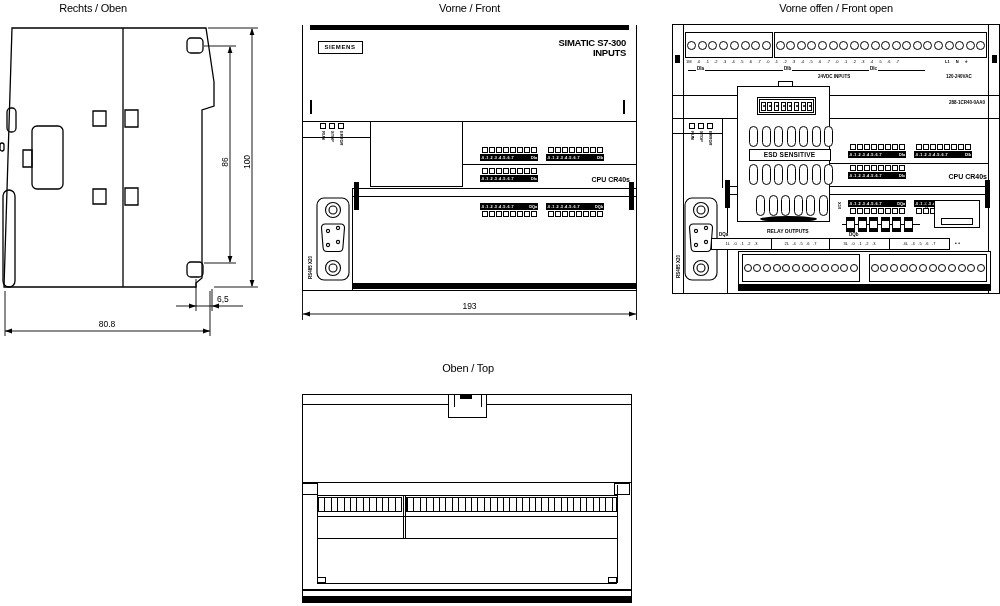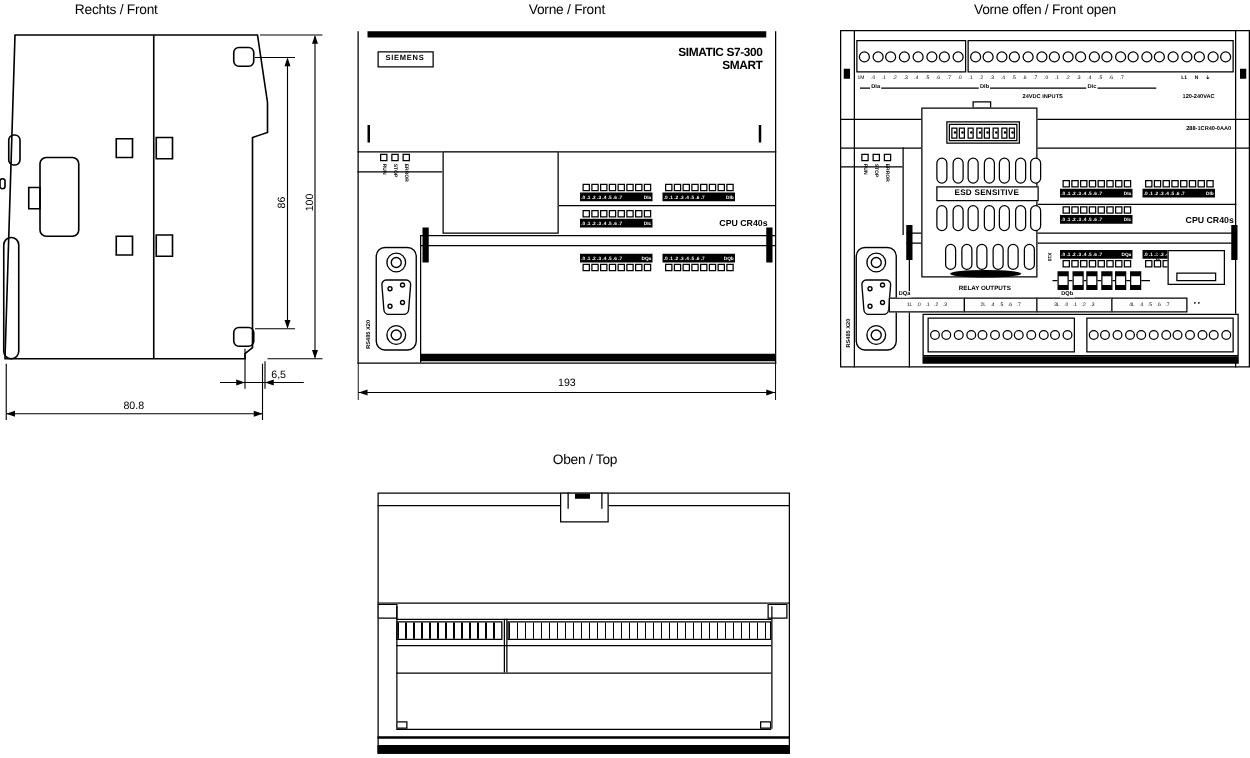--- a/index.html
+++ b/index.html
@@ -35,21 +35,21 @@
 .comb{position:absolute;border:1px solid #000;background:repeating-linear-gradient(90deg,#000 0,#000 1px,#fff 1px,#fff 6.4px)}
 svg{position:absolute}
 svg *{vector-effect:non-scaling-stroke}
 </style>
 </head>
 <body>
 
 <div class="canvas">
 
   <section class="view" style="left:0;top:0;width:270px;height:350px">
-    <div class="vtitle" style="left:38px;top:2px;width:110px">Rechts / Front</div>
+    <div class="vtitle" style="left:38px;top:2px;width:110px">Rechts / Oben</div>
     <svg style="left:0;top:0;width:270px;height:350px" viewBox="0 0 270 350">
       <g fill="none" stroke="#000" stroke-width="1.3">
         <path d="M12,28 L206,28 L214,82 L214,106 L202,110 L202,278 L196,283 L196,287 L4,287 Z"></path>
         <line x1="123" y1="28" x2="123" y2="287"></line>
         <rect x="187" y="38" width="16" height="15" rx="4"></rect>
         <rect x="187" y="262" width="16" height="15" rx="4"></rect>
         <rect x="93" y="111" width="13" height="15"></rect>
         <rect x="125" y="110" width="13" height="17"></rect>
         <rect x="93" y="189" width="13" height="15"></rect>
         <rect x="125" y="188" width="13" height="17"></rect>
@@ -85,31 +85,31 @@
       </g>
       <g font-family="Liberation Sans, sans-serif" font-size="8.5" fill="#000">
         <text transform="translate(228,162) rotate(-90)" text-anchor="middle">86</text>
         <text transform="translate(250,162) rotate(-90)" text-anchor="middle">100</text>
         <text x="217" y="302">6,5</text>
         <text x="107" y="327" text-anchor="middle">80.8</text>
       </g>
     </svg>
   </section>
 
-  <section class="view" style="left:286px;top:25px;width:335px;height:300px">
+  <section class="view" style="left:302px;top:25px;width:335px;height:300px">
     <div class="vtitle" style="left:0;top:-23px;width:335px">Vorne / Front</div>
     <div class="ln" style="left:8px;top:0;width:319px;height:5px"></div>
     <div class="ln" style="left:0;top:0;width:1px;height:266px"></div>
     <div class="ln" style="left:334px;top:0;width:1px;height:266px"></div>
     <div class="bx" style="left:16px;top:16px;width:45px;height:13px;border-width:1.5px">
       <div class="t" style="left:0;top:0;width:42px;text-align:center;font-size:6px;font-weight:bold;letter-spacing:0.6px;line-height:10px">SIEMENS</div>
     </div>
     <div class="t" style="left:200px;top:13px;width:124px;text-align:right;font-size:9.5px;font-weight:bold;letter-spacing:-0.3px">
       <div>SIMATIC S7-300</div>
-      <div>SMART</div>
+      <div>INPUTS</div>
     </div>
     <div class="ln" style="left:8px;top:75px;width:2px;height:14px"></div>
     <div class="ln" style="left:321px;top:75px;width:2px;height:14px"></div>
     <div class="ln" style="left:0;top:96px;width:335px;height:1px"></div>
     <div class="ln" style="left:0;top:112px;width:68px;height:1px"></div>
     <div class="bx" style="left:68px;top:96px;width:93px;height:66px"></div>
     <div class="led-row" style="left:18px;top:98px;gap:3px">
         <span class="led"></span>
         <span class="led"></span>
         <span class="led"></span>

